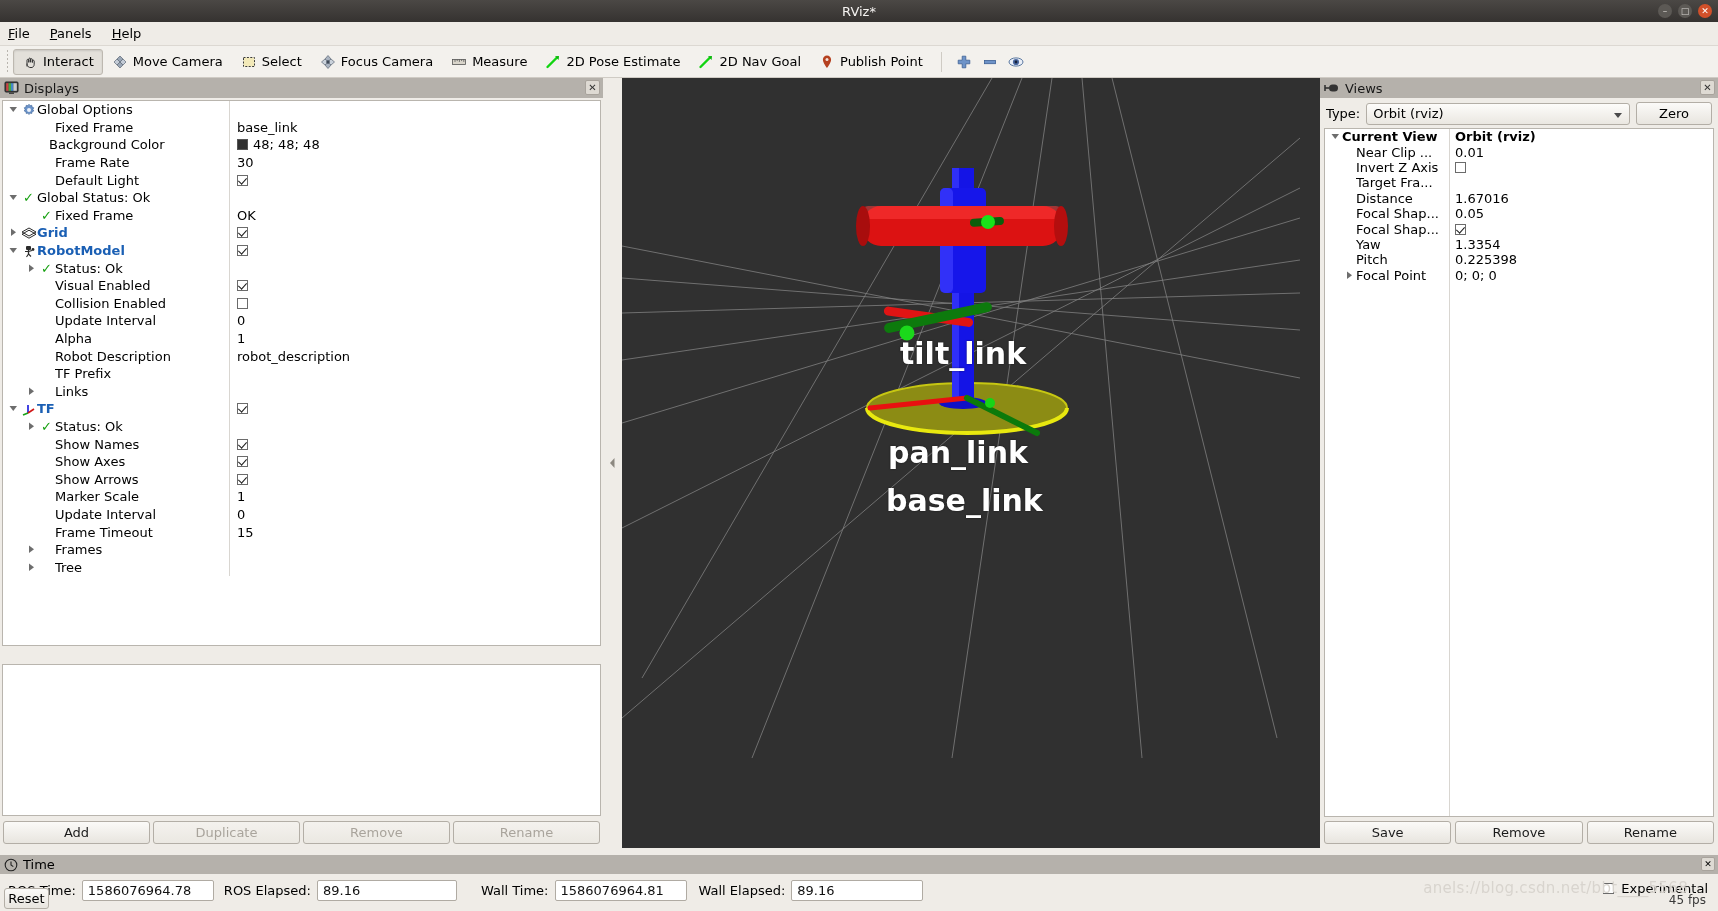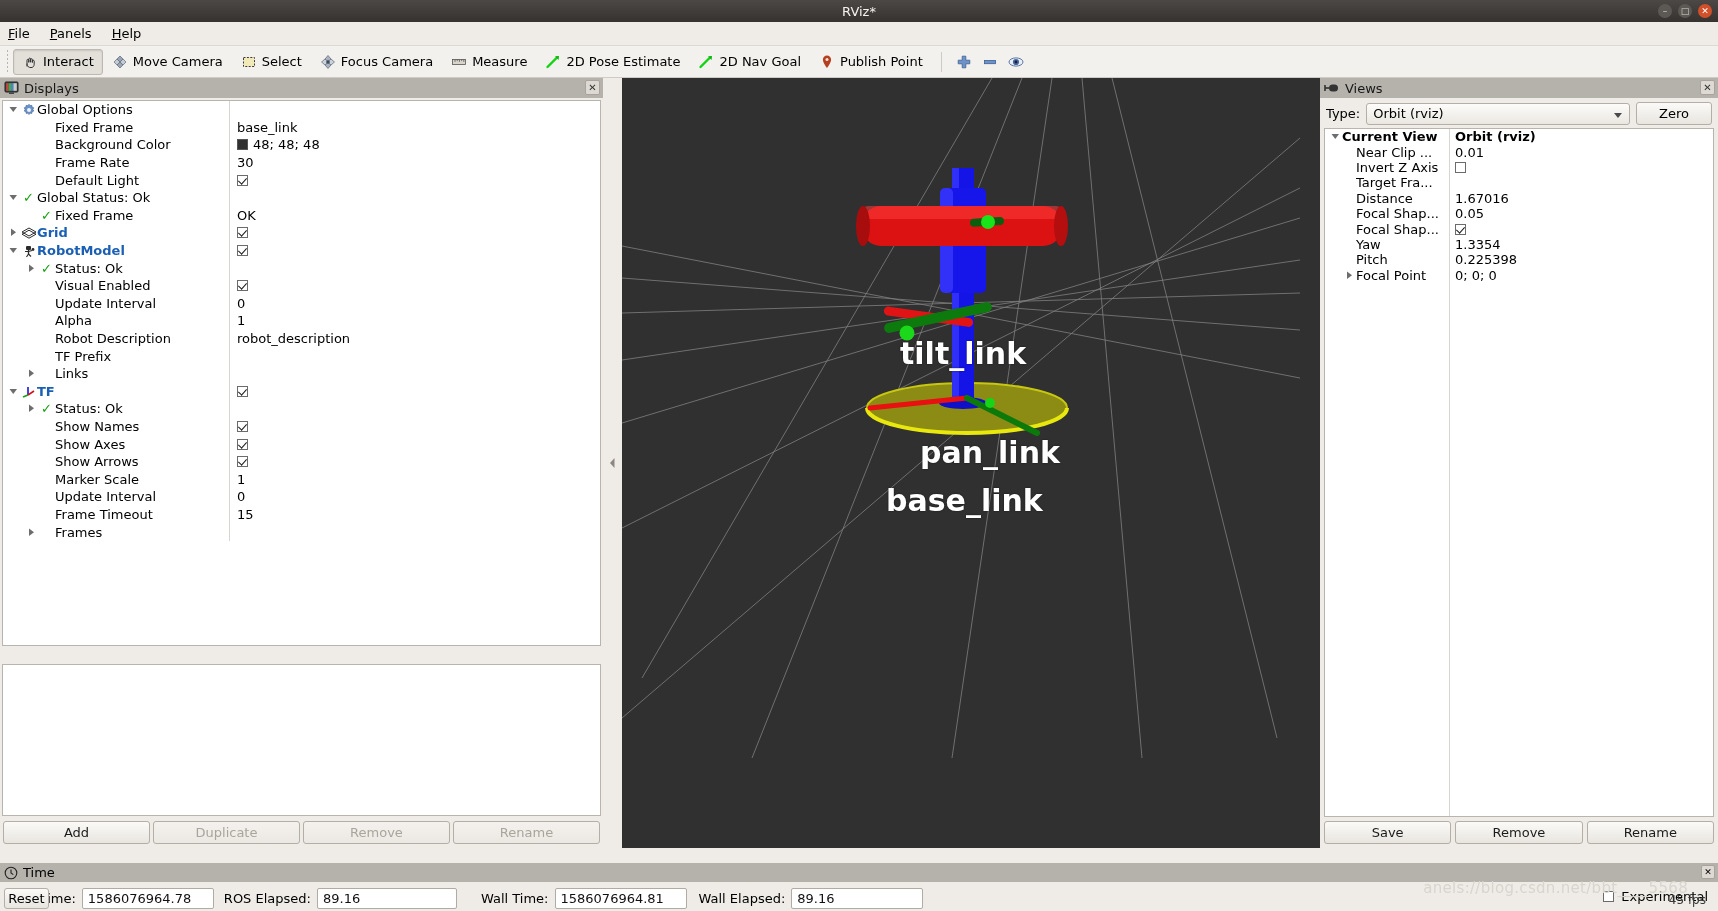--- a/index.html
+++ b/index.html
@@ -124,21 +124,21 @@
     display:flex;align-items:center;justify-content:center;
   }
   .views-tree{ margin:0 4px; background:#fff; border:1px solid #b9b5ae; flex:1; position:relative; overflow:hidden;}
   .views-tree .colsep{ position:absolute; left:124px; top:0; bottom:0; width:1px; background:#d9d6d1;}
   .vrow{ display:flex; align-items:center; height:15.4px; font-size:13px;}
   .vrow .namecell{ width:124px; display:flex; align-items:center; white-space:nowrap; overflow:hidden;}
   .vrow .valcell{ flex:1; padding-left:6px; white-space:nowrap; display:flex; align-items:center;}
   .views-btnrow{ display:flex; gap:4px; padding:4px; }
 
   
-  .timepanel{ position:absolute; left:0; right:0; bottom:0; height:48px; background:#efece7; }
+  .timepanel{ position:absolute; left:0; right:0; bottom:0; height:56px; background:#efece7; }
   .time-title{ height:19px; background:#b5b1ab; display:flex; align-items:center; padding:0 4px;
                font-size:13px; position:relative;}
   .time-row{ display:flex; align-items:center; gap:0px; padding:6px 0 0 8px; font-size:13px;}
   .time-row .tl{ margin-right:6px; }
   .tinput{
     height:21px; background:#fff; border:1px solid #b0aba3; border-radius:2px;
     display:flex; align-items:center; padding:0 5px; font-size:13px; color:#111;
   }
   .reset{
     position:absolute; left:4px; bottom:2px; width:45px; height:21px;
@@ -336,21 +336,21 @@
               <span class="namecell" style="padding-left:22px">
                 <span class="tw"></span>
                 <span class="ricon"></span>
                 <span class="label ">Fixed Frame</span>
               </span>
               <span class="valcell">
                 <span>base_link</span>
               </span>
             </div>
             <div class="row">
-              <span class="namecell" style="padding-left:22px">
+              <span class="namecell" style="padding-left:16px">
                 <span class="tw"></span>
                 <span class="ricon"></span>
                 <span class="label ">Background Color</span>
               </span>
               <span class="valcell">
                 <span class="swatch" style="background:#303030"></span>
                 <span>48; 48; 48</span>
               </span>
             </div>
             <div class="row">
@@ -459,20 +459,30 @@
                 <span class="label ">Visual Enabled</span>
               </span>
               <span class="valcell">
                 <span class="chk on"></span>
               </span>
             </div>
             <div class="row">
               <span class="namecell" style="padding-left:22px">
                 <span class="tw"></span>
                 <span class="ricon"></span>
+                <span class="label ">Collision Enabled</span>
+              </span>
+              <span class="valcell">
+                <span class="chk"></span>
+              </span>
+            </div>
+            <div class="row">
+              <span class="namecell" style="padding-left:22px">
+                <span class="tw"></span>
+                <span class="ricon"></span>
                 <span class="label ">Update Interval</span>
               </span>
               <span class="valcell">
                 <span>0</span>
               </span>
             </div>
             <div class="row">
               <span class="namecell" style="padding-left:22px">
                 <span class="tw"></span>
                 <span class="ricon"></span>
@@ -612,20 +622,34 @@
             </div>
             <div class="row">
               <span class="namecell" style="padding-left:22px">
                 <span class="tw">
                   <svg width="11" height="11" viewBox="0 0 11 11">
                     <path d="M3 1.5 L8 5.25 L3 9 Z" fill="#3d3d3d"></path>
                   </svg>
                 </span>
                 <span class="ricon"></span>
                 <span class="label ">Frames</span>
+              </span>
+              <span class="valcell">
+                <span></span>
+              </span>
+            </div>
+            <div class="row">
+              <span class="namecell" style="padding-left:22px">
+                <span class="tw">
+                  <svg width="11" height="11" viewBox="0 0 11 11">
+                    <path d="M3 1.5 L8 5.25 L3 9 Z" fill="#3d3d3d"></path>
+                  </svg>
+                </span>
+                <span class="ricon"></span>
+                <span class="label ">Tree</span>
               </span>
               <span class="valcell">
                 <span></span>
               </span>
             </div>
           </div>
       </div>
 
       <div class="displays-blank"></div>
 
@@ -683,21 +707,21 @@
         <rect x="262" y="228" width="90" height="9" rx="4.5" fill="#e01414" transform="rotate(8 262 232)"></rect>
         <rect x="262" y="246" width="110" height="10" rx="5" fill="#0d7a0d" transform="rotate(-12 262 250)"></rect>
         <circle cx="285" cy="255" r="7.5" fill="#1bd81b"></circle>
 
         <path d="M248 330 L345 320" stroke="#e81010" stroke-width="5" stroke-linecap="round"></path>
         <path d="M345 320 L415 355" stroke="#0b7a0b" stroke-width="6" stroke-linecap="round"></path>
         <circle cx="368" cy="325" r="5" fill="#17d417"></circle>
       </svg>
 
       <div class="label3d" style="left:278px; top:258px;">tilt_link</div>
-      <div class="label3d" style="left:266px; top:357px;margin-left:32px;">pan_link</div>
+      <div class="label3d" style="left:266px; top:357px;">pan_link</div>
       <div class="label3d" style="left:264px; top:405px;">base_link</div>
     </div>
 
     <div class="splitter" style="right:252px;">
       <svg width="7" height="12" viewBox="0 0 7 12">
         <path d="M1.5 1 L6 6 L1.5 11 Z" fill="#8c8880"></path>
       </svg>
     </div>
 
     <div class="views">

